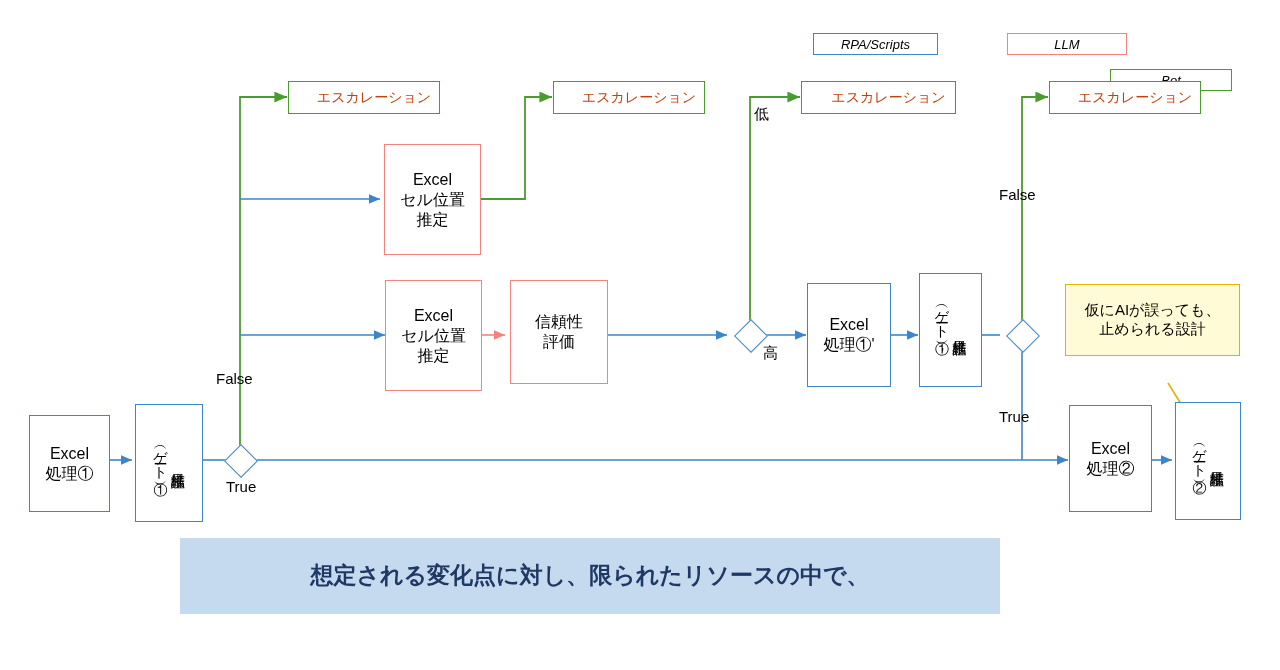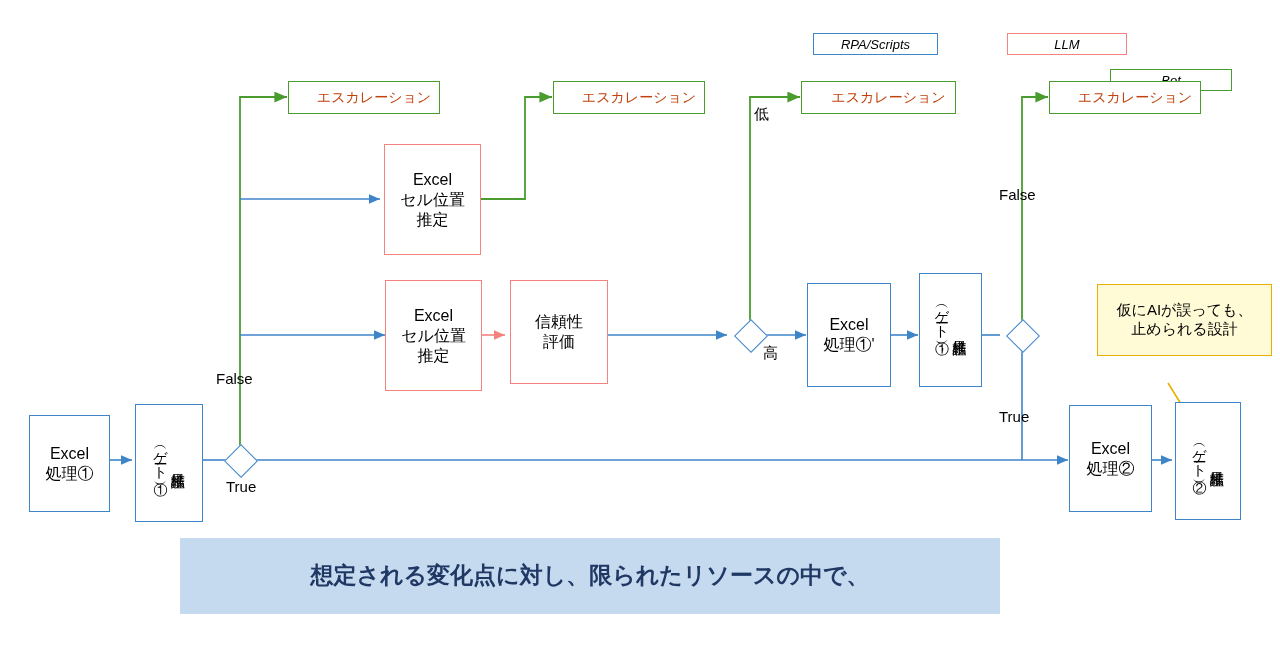--- a/index.html
+++ b/index.html
@@ -213,21 +213,21 @@
   <div class="node box-blue" style="left:1069px; top:405px; width:83px; height:107px; font-size:16px;">
     <span class="lbl">Excel
 処理②</span>
   </div>
 
   <div class="node box-blue vertical-node" style="left:1175px; top:402px; width:66px; height:118px; font-size:14px;">
     <span class="lbl">結果検証
 （ゲート）②</span>
   </div>
 
-  <div class="node box-yellow" style="left:1065px; top:284px; width:175px; height:72px; font-size:15px;margin-left:32px;">
+  <div class="node box-yellow" style="left:1065px; top:284px; width:175px; height:72px; font-size:15px;">
     <span class="lbl">仮にAIが誤っても、
 止められる設計</span>
   </div>
 
   <div class="diamond" style="left:229px; top:449px;"></div>
   <div class="diamond" style="left:739px; top:324px;"></div>
   <div class="diamond" style="left:1011px; top:324px;"></div>
 
   <div class="edge-label" style="left:216px; top:370px;">False</div>
   <div class="edge-label" style="left:226px; top:478px;">True</div>

